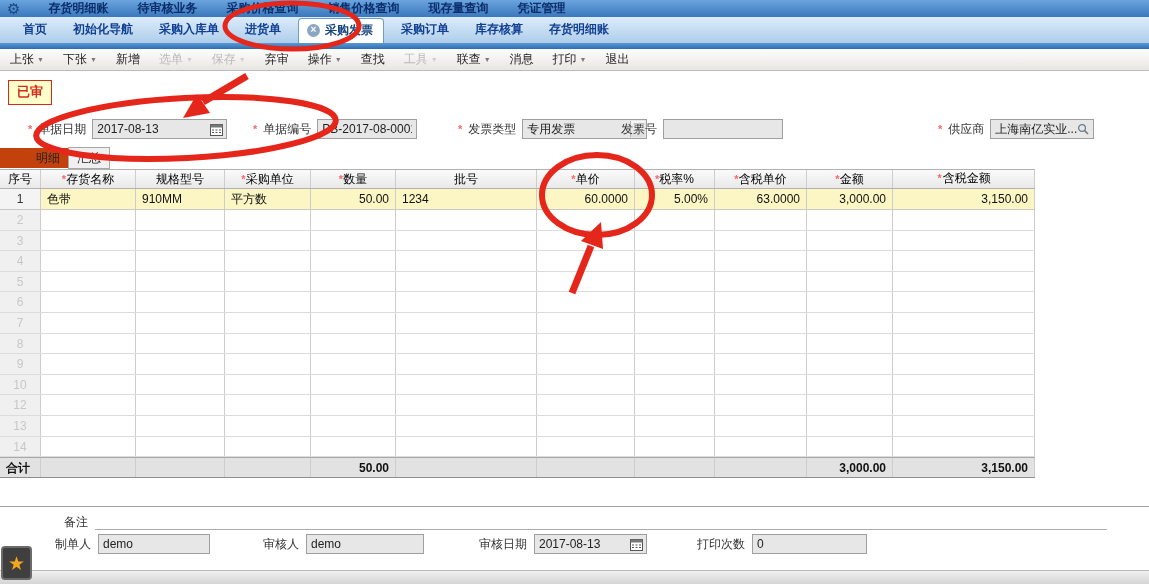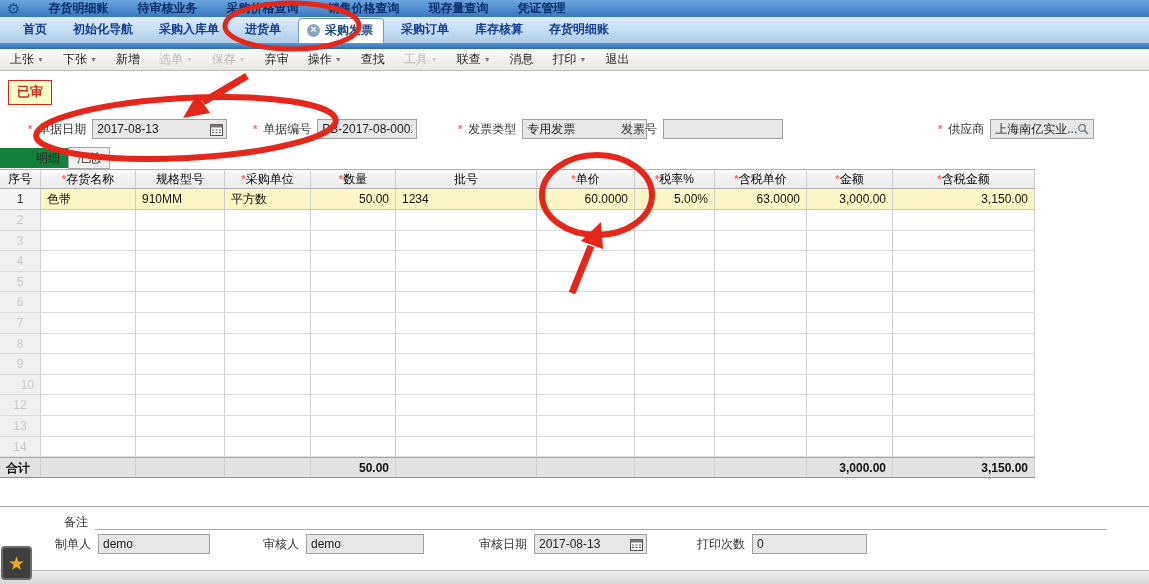--- a/index.html
+++ b/index.html
@@ -49,21 +49,21 @@
   .field-icon { position:absolute; right:4px; top:4px; }
   .selectbox { position:relative; background:#e7e7e7; border:1px solid #9f9f9f; height:20px;
     display:flex; align-items:center; padding:0 18px 0 4px; color:#222; cursor:pointer; }
   .selectbox .sel-arrow { position:absolute; right:1px; top:1px; width:15px; height:16px;
     background:linear-gradient(#f6f6f6,#dcdcdc); border-left:1px solid #b5b5b5; color:#777;
     font-size:7px; text-align:center; line-height:16px; }
 
   
   .dtabs { position:absolute; left:0; top:150px; height:19px; display:flex; align-items:flex-end; }
   .dtab { padding:2px 8px 1px 8px; color:#222; cursor:pointer; }
-  .dtab.active { background:#15803d; border-bottom:1px solid #fff;padding-left:36px; }
+  .dtab.active { background:#c2410c; border-bottom:1px solid #fff;padding-left:36px; }
   .dtab.inactive { background:#f0f0f0; border:1px solid #a8a8a8; }
 
   
   .grid { position:absolute; left:0; top:169px; width:1035px; }
   .grow { display:flex; border-bottom:1px solid #dcdcdc; }
   .ghead { background:linear-gradient(#fafafa,#e9e9e9); border-top:1px solid #b2b2b2;
     border-bottom:1px solid #b2b2b2; height:20px; }
   .cell { border-right:1px solid #cdcdcd; height:100%; padding:0 6px; overflow:hidden;
     white-space:nowrap; display:block; line-height:20px; font-size:12px; color:#111; }
   .hcell { text-align:center; font-weight:normal; color:#000; line-height:19px; }
@@ -233,21 +233,21 @@
       <div class="cell hcell" style="width: 41px;"><span>序号</span></div>
       <div class="cell hcell" style="width: 95px;"><span class="req">*</span><span>存货名称</span></div>
       <div class="cell hcell" style="width: 89px;"><span>规格型号</span></div>
       <div class="cell hcell" style="width: 86px;"><span class="req">*</span><span>采购单位</span></div>
       <div class="cell hcell" style="width: 85px;"><span class="req">*</span><span>数量</span></div>
       <div class="cell hcell" style="width: 141px;"><span>批号</span></div>
       <div class="cell hcell" style="width: 98px;"><span class="req">*</span><span>单价</span></div>
       <div class="cell hcell" style="width: 80px;"><span class="req">*</span><span>税率%</span></div>
       <div class="cell hcell" style="width: 92px;"><span class="req">*</span><span>含税单价</span></div>
       <div class="cell hcell" style="width: 86px;"><span class="req">*</span><span>金额</span></div>
-      <div class="cell hcell" style="width: 142px;"><span class="req">*</span><span>含税金额</span></div>
+      <div class="cell hcell" style="width: 142px; font-family: Liberation Mono, monospace;"><span class="req">*</span><span>含税金额</span></div>
     </div>
   <div>
       <div class="grow data-row">
         <div class="cell idx-filled" style="width: 41px; text-align: center;">1</div>
         <div class="cell" style="width: 95px; text-align: left;">色带</div>
         <div class="cell" style="width: 89px; text-align: left;">910MM</div>
         <div class="cell" style="width: 86px; text-align: left;">平方数</div>
         <div class="cell" style="width: 85px; text-align: right;">50.00</div>
         <div class="cell" style="width: 141px; text-align: left;">1234</div>
         <div class="cell" style="width: 98px; text-align: right;">60.0000</div>
@@ -354,21 +354,21 @@
         <div class="cell" style="width: 86px; text-align: left;"></div>
         <div class="cell" style="width: 85px; text-align: right;"></div>
         <div class="cell" style="width: 141px; text-align: left;"></div>
         <div class="cell" style="width: 98px; text-align: right;"></div>
         <div class="cell" style="width: 80px; text-align: right;"></div>
         <div class="cell" style="width: 92px; text-align: right;"></div>
         <div class="cell" style="width: 86px; text-align: right;"></div>
         <div class="cell" style="width: 142px; text-align: right;"></div>
       </div>
       <div class="grow empty-row">
-        <div class="cell idx" style="width: 41px; text-align: right;">10</div>
+        <div class="cell idx" style="width: 41px; text-align: center;">10</div>
         <div class="cell" style="width: 95px; text-align: left;"></div>
         <div class="cell" style="width: 89px; text-align: left;"></div>
         <div class="cell" style="width: 86px; text-align: left;"></div>
         <div class="cell" style="width: 85px; text-align: right;"></div>
         <div class="cell" style="width: 141px; text-align: left;"></div>
         <div class="cell" style="width: 98px; text-align: right;"></div>
         <div class="cell" style="width: 80px; text-align: right;"></div>
         <div class="cell" style="width: 92px; text-align: right;"></div>
         <div class="cell" style="width: 86px; text-align: right;"></div>
         <div class="cell" style="width: 142px; text-align: right;"></div>

